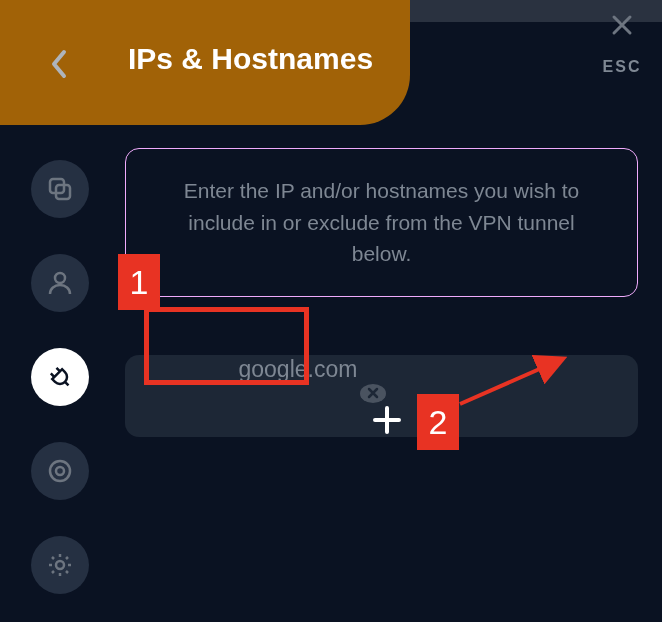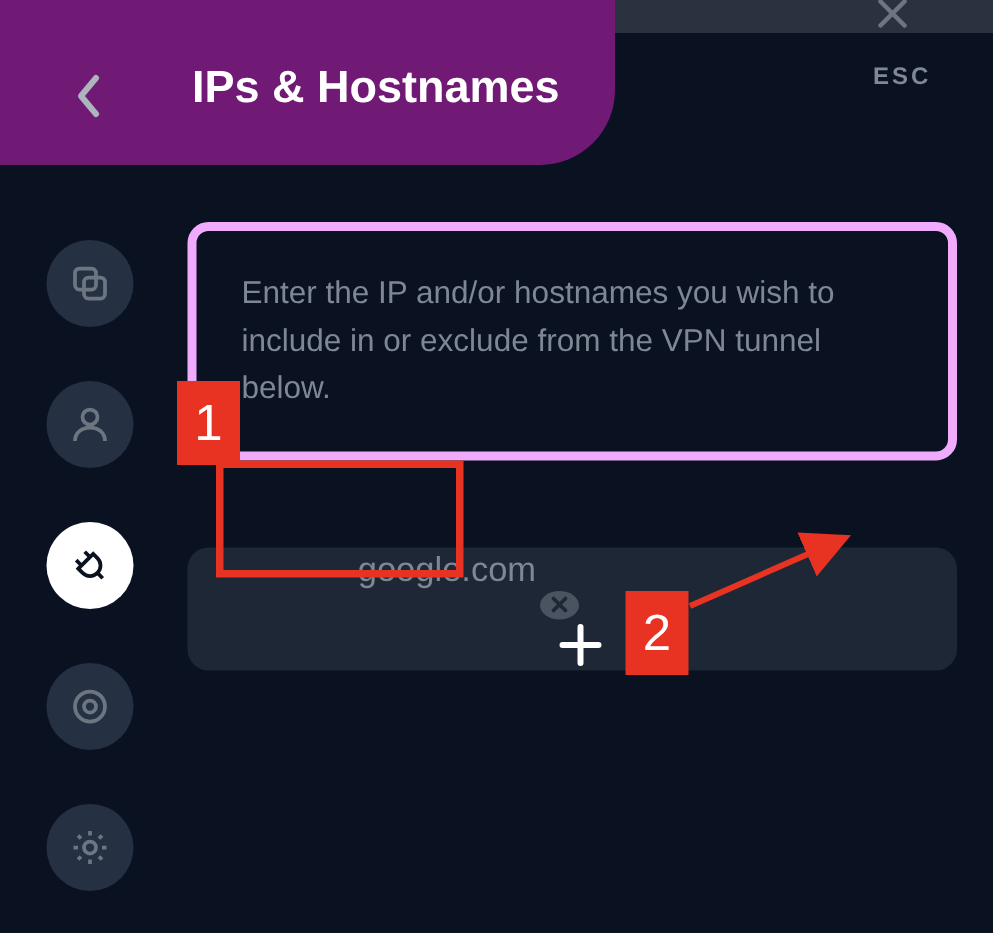--- a/index.html
+++ b/index.html
@@ -9,39 +9,40 @@
     height: 622px;
     background: #0a1222;
     font-family: -apple-system, BlinkMacSystemFont, "Segoe UI", Arial, sans-serif;
     overflow: hidden;
     position: relative;
   }
 
   
   .header {
     position: relative;
-    height: 110px;
-    background: #701a75;
+    height: 125px;
+    background: #a16207;
     border-bottom-right-radius: 50px;
     width: 410px;
   }
   .header-overflow {
     
     position: absolute;
     top: 0;
     left: 0;
     right: 0;
     height: 22px;
     background: #2a3240;
   }
   .esc-area {
     position: absolute;
-    top: 0;
+    top: 16px;
     right: 0;
     width: 80px;
+    text-align: center;
   }
   .close-x {
     color: #6d7580;
     font-size: 24px;
     margin-top: -4px;
     cursor: pointer;
   }
   .esc-label {
     color: #7f8894;
     font-size: 16px;
@@ -92,26 +93,27 @@
   .sidebar .icon-btn.active svg { stroke: #0a1222; }
 
   
   .content {
     position: absolute;
     left: 125px;
     top: 148px;
     right: 24px;
   }
   .info-box {
-    border: 6px solid #f0abfc;
+    border: 1px solid #f0abfc;
     border-radius: 14px;
     padding: 26px 30px;
     color: #7e8793;
     font-size: 21px;
     line-height: 1.5;
+    text-align: center;
   }
   .input-row {
     margin-top: 58px;
     background: #1d2736;
     border-radius: 14px;
     height: 82px;
     display: flex;
     align-items: center;
     padding: 0 20px 0 30px;
     flex-direction: column;

